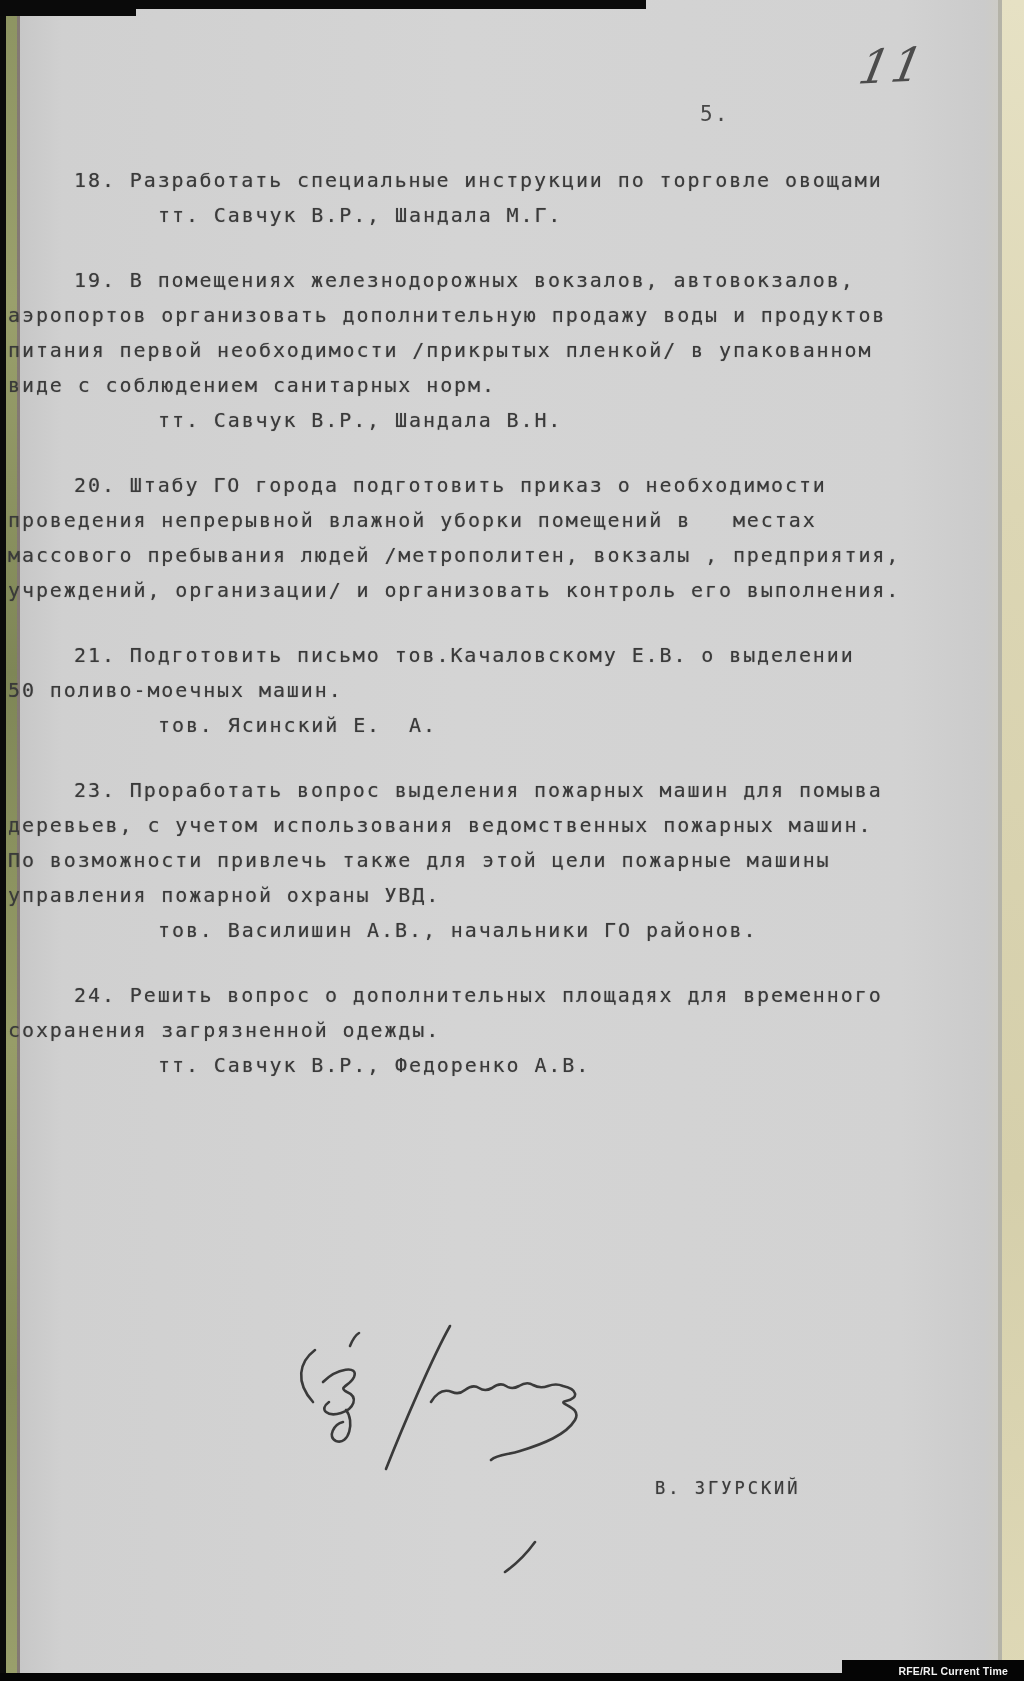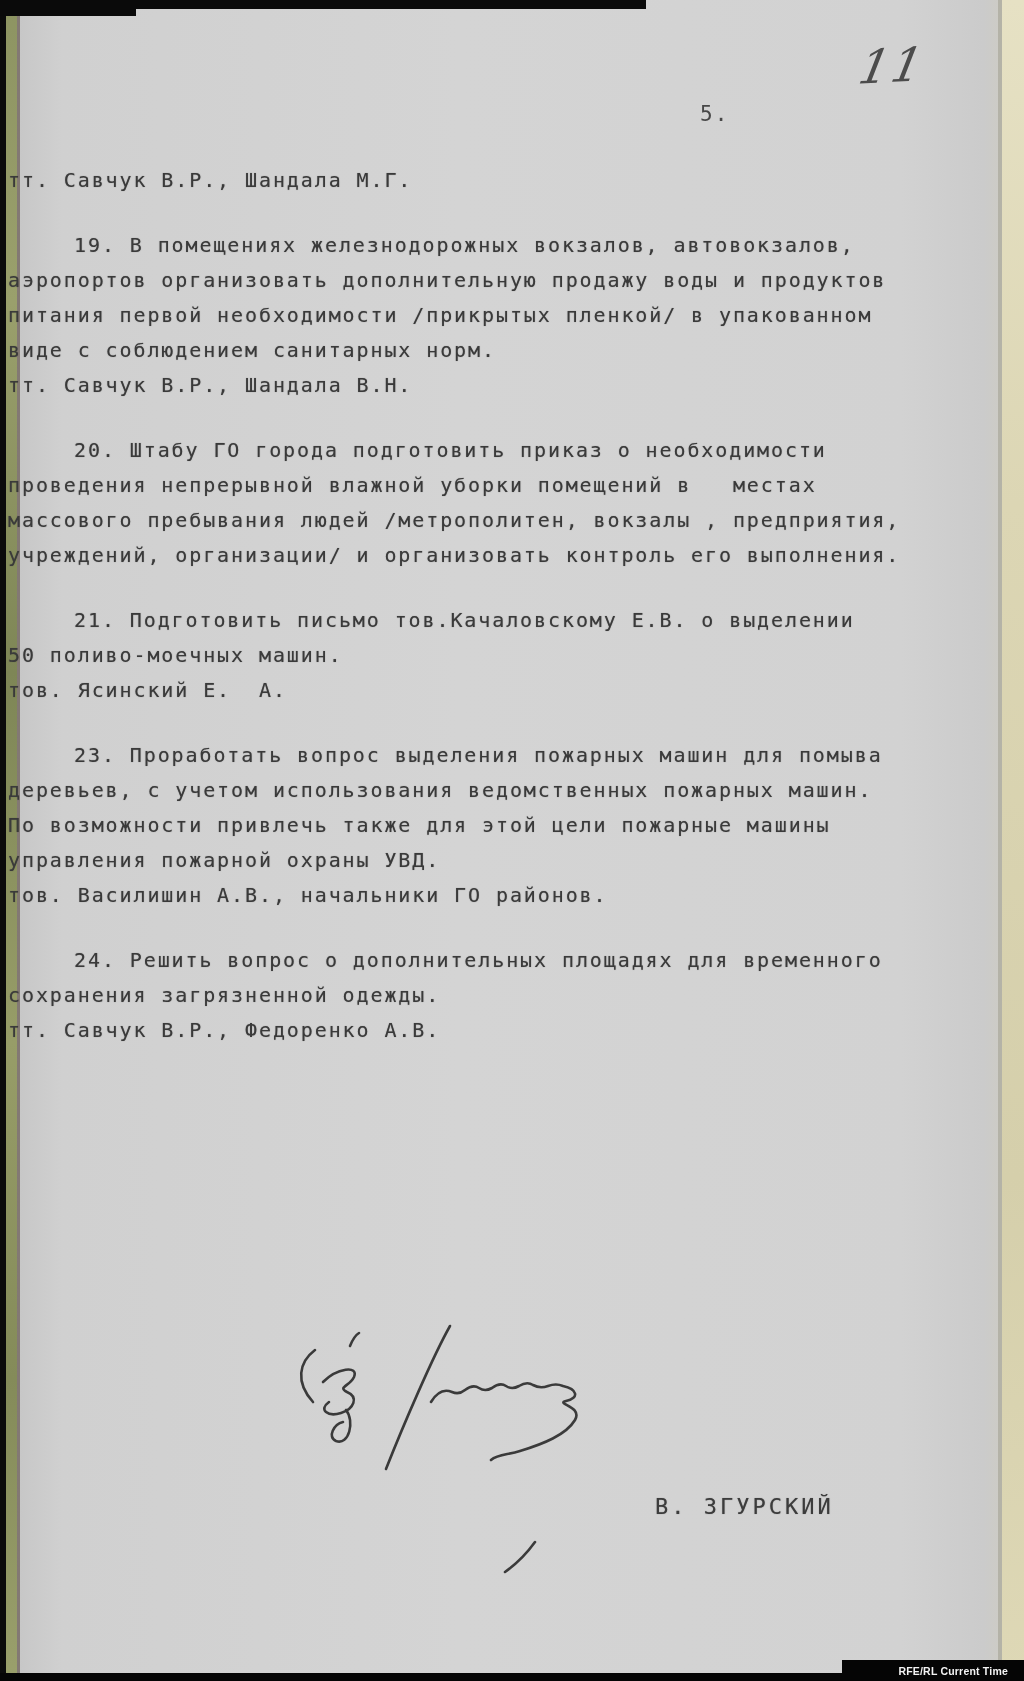--- a/index.html
+++ b/index.html
@@ -33,27 +33,27 @@
   }
   .page-number{position:absolute;left:700px;top:102px;font-size:21px;letter-spacing:2px;color:#474747;}
   
   .content{position:absolute;left:8px;top:163px;width:1000px;}
   .item{margin:0 0 30px 0;}
   .line,.assignees{
     white-space:pre;font-size:20px;line-height:35px;letter-spacing:1.9px;
     color:#3a3a3a;text-shadow:0 0 1px rgba(58,58,58,.55);
   }
   .line.first{padding-left:66px;}
-  .assignees{}
+  .assignees{margin-left:150px;}
   
   .signature{position:absolute;left:283px;top:1318px;width:520px;height:260px;}
   .signature svg{position:absolute;left:0;top:0;}
   .sig-name{
-    position:absolute;left:372px;top:176px;
-    font-size:22px;letter-spacing:3px;color:#3c3c3c;white-space:pre;
+    position:absolute;left:372px;top:160px;
+    font-size:17px;letter-spacing:3px;color:#3c3c3c;white-space:pre;
     text-shadow:0 0 1px rgba(58,58,58,.55);
   }
 </style>
 </head>
 <body>
 
 <div class="page">
 
   <div class="edge-left-black"></div>
   <div class="edge-left-olive"></div>
@@ -62,20 +62,21 @@
   <div class="edge-top-block"></div>
   <div class="edge-right-line"></div>
   <div class="edge-right-tan"></div>
 
   <div class="hand-number">11</div>
   <div class="page-number">5.</div>
 
   <div class="content">
     <div class="item">
       <div class="lines">
+          <div class="line first">18. Разработать специальные инструкции по торговле овощами</div>
         </div>
       <div class="assignees">тт. Савчук В.Р., Шандала М.Г.</div>
     </div>
 
     <div class="item">
       <div class="lines">
           <div class="line first">19. В помещениях железнодорожных вокзалов, автовокзалов,</div>
           <div class="line">аэропортов организовать дополнительную продажу воды и продуктов</div>
           <div class="line">питания первой необходимости /прикрытых пленкой/ в упакованном</div>
           <div class="line">виде с соблюдением санитарных норм.</div>

